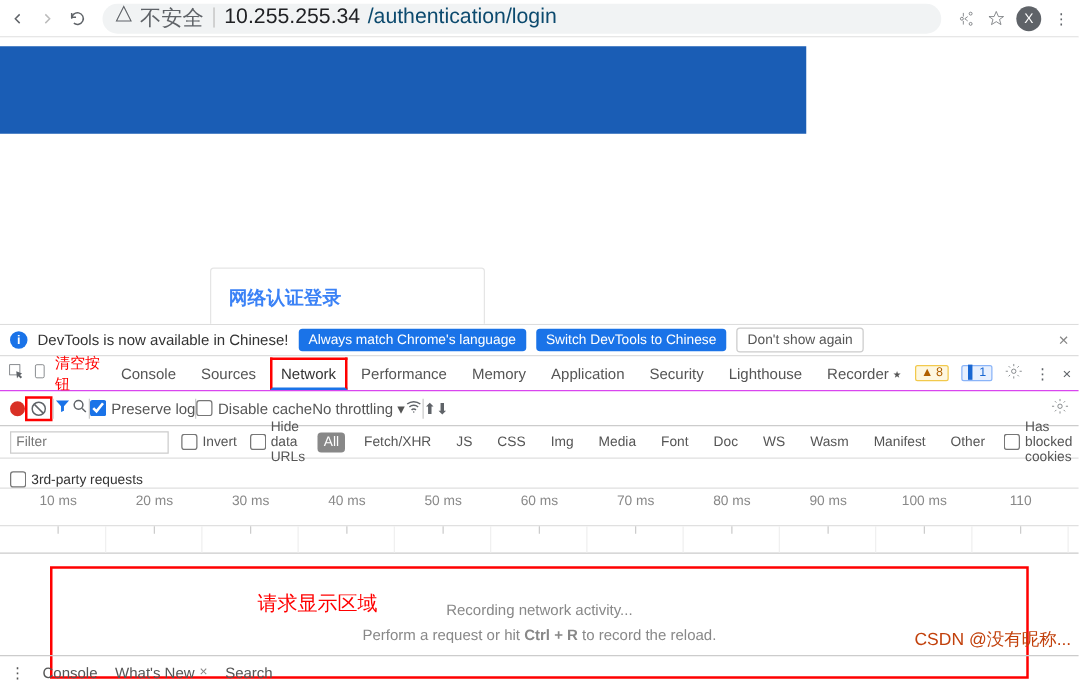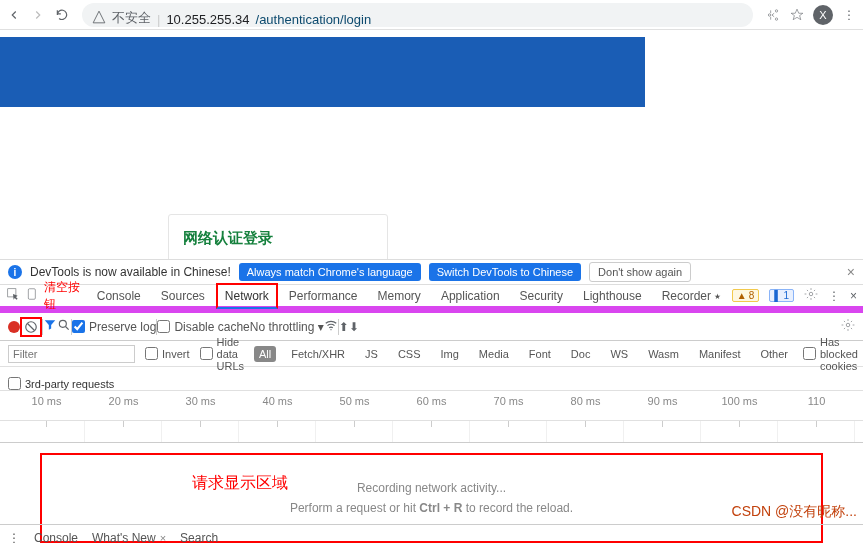--- a/index.html
+++ b/index.html
@@ -1,34 +1,34 @@
 <!DOCTYPE html>
 <html><head>
 <meta charset="utf-8">
 <style>
 * { box-sizing: border-box; margin: 0; padding: 0; }
 body { font-family: -apple-system, "Segoe UI", Arial, sans-serif; font-size: 12px; color: #333; width: 863px; height: 550px; overflow: hidden; position: relative; background: #fff; }
 .browser-bar { height: 30px; display: flex; align-items: center; padding: 0 6px; gap: 8px; border-bottom: 1px solid #e0e0e0; }
 .nav-icon { width: 16px; height: 16px; color: #5f6368; display: flex; align-items: center; justify-content: center; cursor: pointer; }
 .nav-icon.disabled { color: #bbb; }
-.url-bar { flex: 1; display: flex; align-items: flex-end; gap: 6px; background: #f1f3f4; border-radius: 14px; height: 24px; padding: 0 10px; margin: 0 4px; font-size: 13px; color: #5f6368; }
+.url-bar { flex: 1; display: flex; align-items: flex-start; gap: 6px; background: #f1f3f4; border-radius: 14px; height: 24px; padding: 0 10px; margin: 0 4px; font-size: 17px; color: #5f6368; }
 .url-text { color: #202124; }
 .url-path { color: #0c4a6e; }
 .br-action { width: 16px; height: 16px; color: #5f6368; display: flex; align-items: center; justify-content: center; }
 .avatar { width: 20px; height: 20px; border-radius: 50%; background: #5f6368; color: #fff; display: flex; align-items: center; justify-content: center; font-size: 11px; }
 .page { position: relative; height: 229px; background: #fff; overflow: hidden; }
 .blue-banner { position: absolute; top: 7px; left: 0; width: 645px; height: 70px; background: #1a5db5; }
 .login-card { position: absolute; top: 184px; left: 168px; width: 220px; border: 1px solid #e5e5e5; border-radius: 3px; padding: 14px 14px 0 14px; background: #fff; }
-.login-title { font-size: 15px; font-weight: 600; color: #15803d; margin-bottom: 16px; }
+.login-title { font-size: 15px; font-weight: 600; color: #3b82f6; margin-bottom: 16px; }
 .infobar { height: 26px; background: #fff; border-top: 1px solid #ddd; border-bottom: 1px solid #ddd; display: flex; align-items: center; padding: 0 8px; gap: 8px; font-size: 12px; }
 .info-icon { width: 14px; height: 14px; border-radius: 50%; background: #1a73e8; color: #fff; display: flex; align-items: center; justify-content: center; font-size: 10px; font-weight: bold; }
 .pill { background: #1a73e8; color: #fff; padding: 3px 8px; border-radius: 3px; font-size: 11px; cursor: pointer; }
 .pill.outline { background: #fff; color: #555; border: 1px solid #ccc; }
 .infobar .close { margin-left: auto; color: #888; font-size: 14px; cursor: pointer; }
-.dt-tabs { height: 28px; display: flex; align-items: center; border-bottom: 7px solid #d946ef; padding: 0 6px; gap: 2px; font-size: 12px; color: #555; }
+.dt-tabs { height: 28px; display: flex; align-items: center; border-bottom: 1px solid #d946ef; padding: 0 6px; gap: 2px; font-size: 12px; color: #555; }
 .dt-tabs .inspect { margin-right: 4px; color: #5f6368; }
 .dt-tab { padding: 6px 9px; cursor: pointer; white-space: nowrap; }
 .dt-tab.active { border-bottom: 2px solid #1a73e8; color: #333; }
 .red-box-tab { border: 2px solid red; padding: 4px 7px; }
 .red-label { color: red; font-size: 12px; position: relative; left: -2px; }
 .dt-tabs .right { margin-left: auto; display: flex; align-items: center; gap: 10px; }
 .warn-badge { background: #fef7e0; border: 1px solid #f2c94c; color: #b06000; padding: 0 4px; font-size: 10px; border-radius: 2px; display: flex; align-items: center; gap: 2px; }
 .info-badge { background: #e8f0fe; border: 1px solid #8ab4f8; color: #1967d2; padding: 0 4px; font-size: 10px; border-radius: 2px; display: flex; align-items: center; gap: 2px; }
 .gear { color: #5f6368; cursor: pointer; }
 .dt-toolbar { height: 28px; display: flex; align-items: center; border-bottom: 1px solid #ccc; padding: 0 8px; font-size: 12px; color: #555; }
@@ -43,21 +43,21 @@
 .filter-input { width: 127px; height: 18px; border: 1px solid #ccc; padding: 0 4px; font-size: 11px; }
 .type-btn { padding: 2px 5px; cursor: pointer; border-radius: 3px; color: #555; }
 .type-btn.active { background: #888; color: #fff; }
 .third-party-row { height: 24px; display: flex; align-items: flex-end; padding: 0 8px; border-bottom: 1px solid #e0e0e0; font-size: 11px; }
 .timeline { height: 30px; border-bottom: 1px solid #e0e0e0; display: flex; padding: 0 8px; font-size: 11px; color: #888; }
 .timeline span { flex: 1; text-align: center; padding-top: 4px; }
 .timeline-body { height: 22px; border-bottom: 1px solid #ccc; display: flex; padding: 0 8px; }
 .timeline-body div { flex: 1; border-right: 1px solid #f0f0f0; position: relative; }
 .timeline-body div::before { content: ""; position: absolute; left: 50%; top: 0; width: 1px; height: 6px; background: #ccc; }
 .msg-area { position: relative; height: 90px; margin: 10px 40px; border: 2px solid red; display: flex; flex-direction: column; align-items: center; justify-content: center; gap: 6px; color: #888; font-size: 12px; }
-.msg-label { position: absolute; left: 150px; top: 18px; color: red; font-size: 16px; }
+.msg-label { position: absolute; left: 164px; top: 18px; color: red; font-size: 16px; }
 .dt-footer { position: absolute; bottom: 0; left: 0; right: 0; height: 26px; border-top: 1px solid #ccc; display: flex; align-items: center; padding: 0 8px; gap: 14px; font-size: 12px; color: #555; }
 .dt-footer .ftab { display: flex; align-items: center; gap: 4px; cursor: pointer; }
 .dt-footer .close-x { color: #888; font-size: 11px; }
 .watermark { position: absolute; right: 6px; bottom: 29px; color: #c2410c; font-size: 14px; margin-left: 40px; }
 svg { width: 14px; height: 14px; }
 </style>
 </head>
 <body>
 
 <div class="browser-bar">

